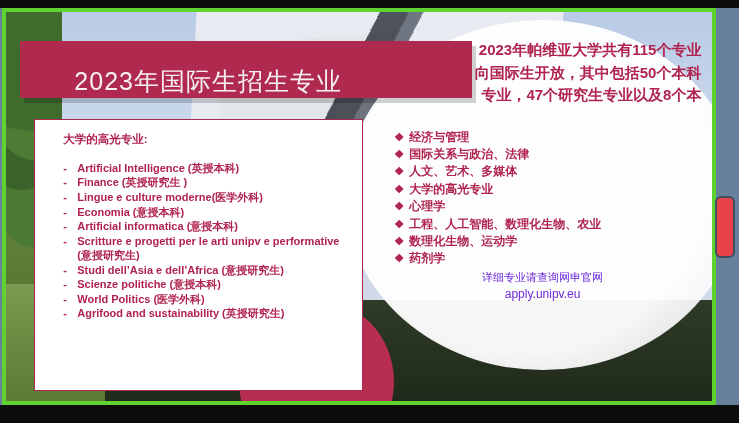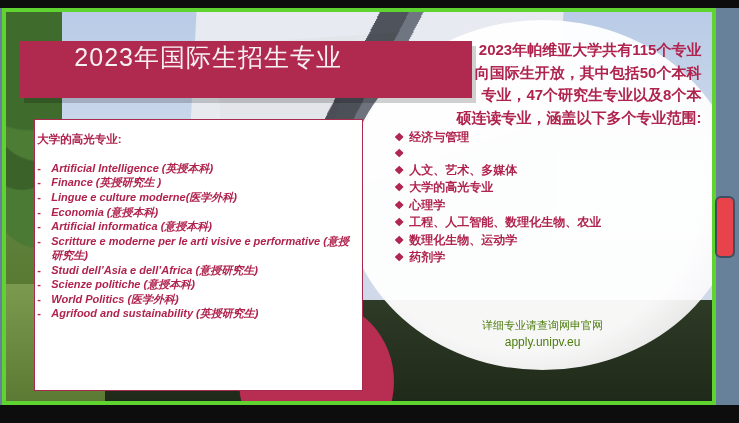--- a/index.html
+++ b/index.html
@@ -154,42 +154,42 @@
   
   #title-banner {
     position: absolute;
     left: 2%;
     top: 7.5%;
     width: 64%;
     height: 14.5%;
     background: #b02a50;
     box-shadow: 4px 5px 0 rgba(0,0,0,.18);
     display: flex;
-    align-items: flex-start;
+    align-items: flex-end;
     z-index: 6;
   }
   #title-banner .title-text {
     color: #f7f0f3;
     font-size: 25px;
     letter-spacing: 1px;
     margin-left: 12%;
     white-space: nowrap;
   }
 
   
   #programs-card {
     position: absolute;
     left: 4%;
     top: 27.5%;
     width: 46.5%;
     height: 70%;
     background: #ffffff;
     border: 1.5px solid #a82a4e;
     box-sizing: border-box;
-    padding: 12px 10px 8px 2px;
+    padding: 12px 10px 8px 28px;
     z-index: 8;
   }
   #programs-card .card-title {
     color: #b0234e;
     font-weight: bold;
     font-size: 11.5px;
     margin-bottom: 14px;
   }
   #programs-card ul {
     list-style: none;
@@ -206,21 +206,20 @@
     margin-bottom: 0px;
   }
   #programs-card li .dash {
     width: 14px;
     flex: none;
     color: #b0234e;
     font-weight: bold;
   }
   #programs-card li .prog-text {
     flex: 1;
-    font-style: italic;
   }
 
   
   #intro-block {
     position: absolute;
     right: 1.5%;
     top: 7%;
     width: 40%;
     text-align: right;
     color: #b0234e;
@@ -256,23 +255,22 @@
     font-size: 11px;
     color: #b0234e;
   }
 
   #apply-block {
     position: absolute;
     right: 4%;
     top: 66%;
     width: 40%;
     text-align: center;
-    color: #4d7c0f;
+    color: #6d28d9;
     z-index: 7;
-    margin-top: 48px;
   }
   #apply-block .apply-note {
     font-size: 11px;
     line-height: 1.5;
   }
   #apply-block .apply-url {
     font-size: 12px;
     font-weight: normal;
     line-height: 1.5;
   }
@@ -335,21 +333,21 @@
           <li>
             <span class="dash">-</span>
             <span class="prog-text">Economia (意授本科)</span>
           </li>
           <li>
             <span class="dash">-</span>
             <span class="prog-text">Artificial informatica (意授本科)</span>
           </li>
           <li>
             <span class="dash">-</span>
-            <span class="prog-text">Scritture e moderne per le arti visive e performative (意授研究生)</span>
+            <span class="prog-text">Scritture e progetti per le arti unipv e performative (意授研究生)</span>
           </li>
           <li>
             <span class="dash">-</span>
             <span class="prog-text">Studi dell’Asia e dell’Africa (意授研究生)</span>
           </li>
           <li>
             <span class="dash">-</span>
             <span class="prog-text">Scienze politiche (意授本科)</span>
           </li>
           <li>
@@ -360,31 +358,31 @@
             <span class="dash">-</span>
             <span class="prog-text">Agrifood and sustainability (英授研究生)</span>
           </li>
         </ul>
       </div>
 
       <div id="intro-block">
         <div>2023年帕维亚大学共有115个专业</div>
         <div>向国际生开放，其中包括50个本科</div>
         <div>专业，47个研究生专业以及8个本</div>
-        <div>硕连读专业，涵盖以下多个专业范围:</div>
       </div>
 
       <div id="fields-block">
         <ul>
           <li>
             <span class="bullet">❖</span>
             <span>经济与管理</span>
           </li>
           <li>
             <span class="bullet">❖</span>
+            <span>国际关系与政治、法律</span>
           </li>
           <li>
             <span class="bullet">❖</span>
             <span>人文、艺术、多媒体</span>
           </li>
           <li>
             <span class="bullet">❖</span>
             <span>大学的高光专业</span>
           </li>
           <li>

